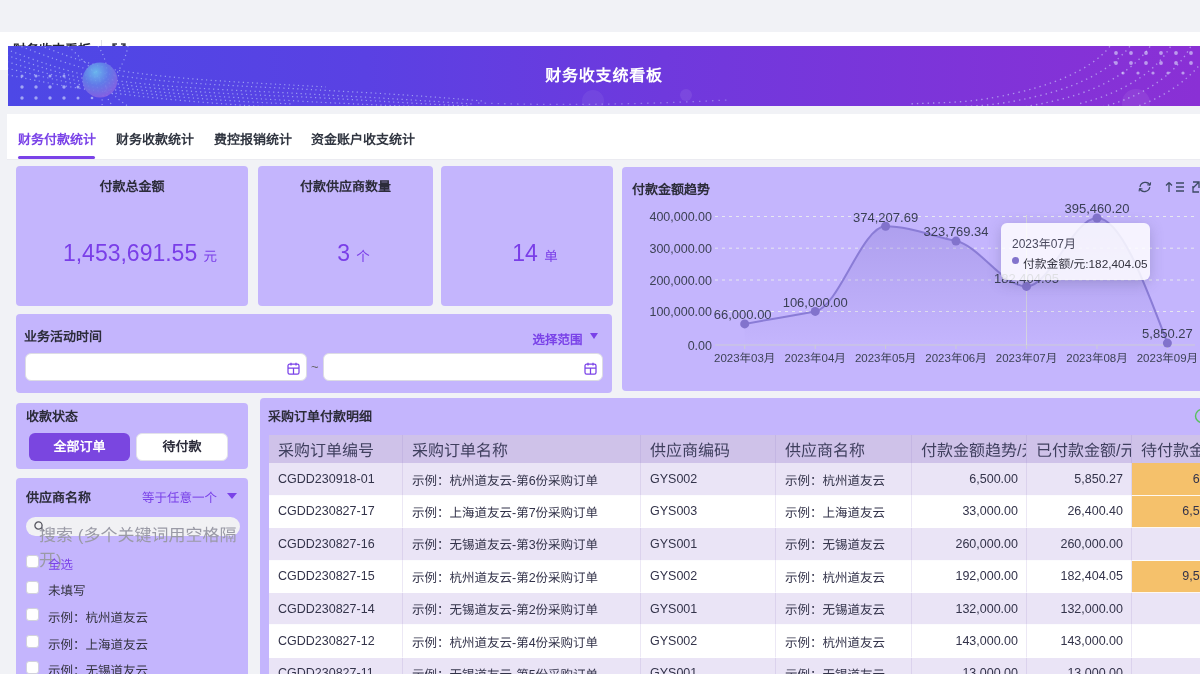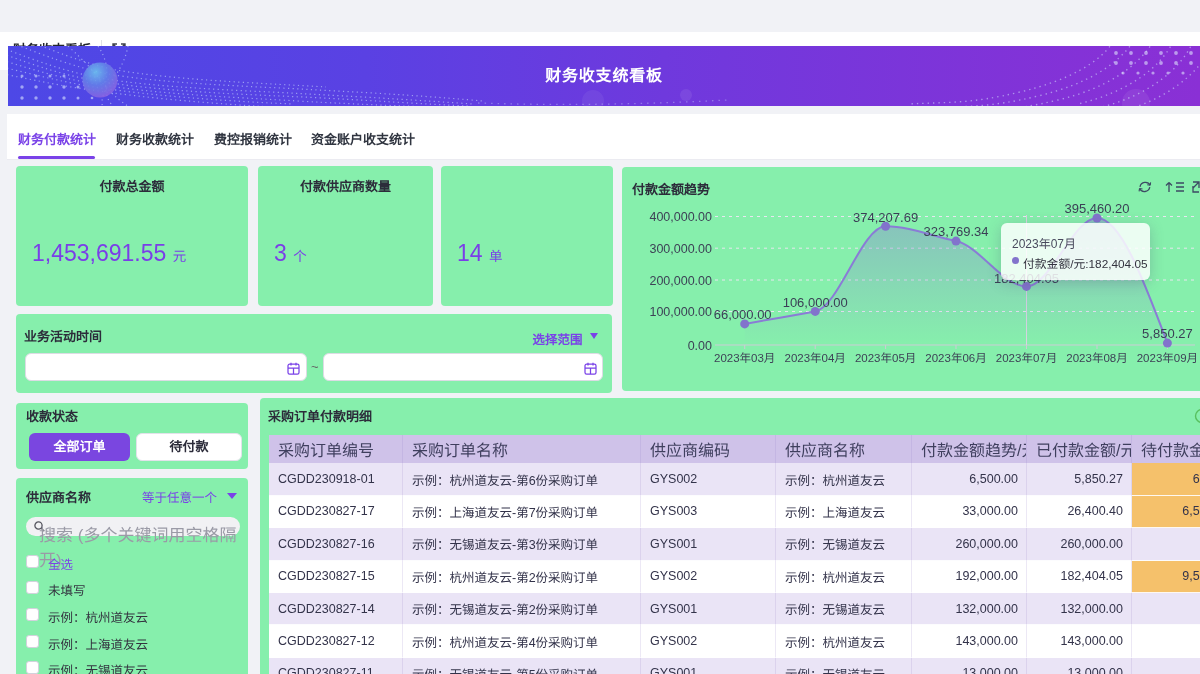--- a/index.html
+++ b/index.html
@@ -1,38 +1,38 @@
 <!DOCTYPE html>
 <html lang="zh-CN"><head>
 <meta charset="utf-8">
 <title>财务收支看板</title>
 <style>
   * { margin:0; padding:0; box-sizing:border-box; }
   html,body { width:1200px; height:674px; overflow:hidden; }
   body { font-family:"Liberation Sans", sans-serif; background:#f1f2f6; position:relative; }
   .abs { position:absolute; }
-  .card { position:absolute; background:#86efac; border-radius:4px; }
+  .card { position:absolute; background:#c4b5fd; border-radius:4px; }
   
   #topbar { left:0; top:8px; width:1200px; height:38px; background:#fff;margin-top:24px; }
   #topbar .title { position:absolute; left:13px; top:7px; font-size:13px; font-weight:bold; color:#23262d; }
   #topbar .sep { position:absolute; left:101px; top:8px; width:1px; height:20px; background:#e0e0e6; }
   
   #banner { left:8px; top:46px; width:1192px; height:60px; background:linear-gradient(90deg,#4d48e6 0%,#5a41e3 30%,#6f39dd 55%,#8a30d5 100%); overflow:hidden; }
   #banner h1 { position:absolute; left:0; right:0; top:16px; text-align:center; color:#fff; font-size:16px; font-weight:bold; letter-spacing:0.8px; }
   
   #tabs { left:7px; top:114px; width:1193px; height:46px; background:#fff; border-bottom:1px solid #ebebf1; }
   .tab { position:absolute; top:15px; font-size:13px; font-weight:bold; color:#303540; }
   #tab1 { left:11px; color:#7a42e8; }
   #tab2 { left:109px; }
   #tab3 { left:207px; }
   #tab4 { left:304px; }
   #tabline { position:absolute; left:11px; top:42px; width:77px; height:2.5px; background:#7a42e8; border-radius:2px; }
   
   .stat-title { position:absolute; left:0; right:0; top:10px; text-align:center; font-size:13px; font-weight:600; color:#2c2c3a; }
-  .stat-num { position:absolute; left:16px; right:0; top:74px; font-size:23px; color:#7a3ee8; }
+  .stat-num { position:absolute; left:16px; right:0; top:74px; text-align:center; font-size:23px; color:#7a3ee8; }
   .stat-unit { font-size:13.5px; }
   
   .sec-title { position:absolute; font-size:13px; font-weight:600; color:#2c2c3a; }
   .link { color:#7a42e8; font-size:12.5px; }
   .inputbox { position:absolute; height:28px; background:#fff; border:1px solid #dcdce4; border-radius:6px; }
   
   table { border-collapse:separate; border-spacing:0; table-layout:fixed; font-size:12.5px; color:#33334a; }
   th, td { font-weight:normal; text-align:left; padding:0 8px 0 9px; white-space:nowrap; overflow:hidden; box-sizing:border-box; border-right:1px solid rgba(150,130,200,0.18); }
   thead th { background:#cfc2e9; height:28.4px; color:#3f3f5e; font-size:16px; }
   tbody td { height:32.4px; border-bottom:1px solid rgba(255,255,255,0.9); }
@@ -253,21 +253,21 @@
   </svg>
   <svg class="abs" style="left:568px;top:48px" width="13" height="13" viewBox="0 0 13 13" fill="none" stroke="#7a42e8" stroke-width="1.25">
     <rect x="1" y="2.2" width="11" height="10" rx="1.6"></rect>
       <path d="M1 6.2 H12 M4 0.8 V3.4 M9 0.8 V3.4 M6.5 6.2 V12"></path>
   </svg>
 </div>
 
 <div class="card" style="left:16px;top:403px;width:232px;height:66px">
   <div class="sec-title" style="left:10px;top:3px">收款状态</div>
   <div class="abs" style="left:13px;top:30px;width:101px;height:28px;background:#7a46e0;border-radius:6px;color:#fff;font-size:13px;font-weight:bold;text-align:center;line-height:27px">全部订单</div>
-  <div class="abs" style="left:120px;top:30px;width:106px;height:28px;background:#fff;border:1px solid #e2e2ea;border-radius:6px;color:#2c2c3a;font-size:13px;font-weight:bold;text-align:center;line-height:25px">待付款</div>
+  <div class="abs" style="left:120px;top:30px;width:92px;height:28px;background:#fff;border:1px solid #e2e2ea;border-radius:6px;color:#2c2c3a;font-size:13px;font-weight:bold;text-align:center;line-height:25px">待付款</div>
 </div>
 
 <div class="card" style="left:16px;top:478px;width:232px;height:196px;border-radius:4px 4px 0 0">
   <div class="sec-title" style="left:10px;top:9px">供应商名称</div>
   <div class="abs link" style="left:126px;top:9px;font-weight:normal">等于任意一个</div>
   <div class="abs" style="left:211px;top:15px;width:0;height:0;border-left:5px solid transparent;border-right:5px solid transparent;border-top:6px solid #7a42e8"></div>
   <div class="abs" style="left:10px;top:39px;width:214px;height:19px;background:#f1f1f4;border-radius:9.5px">
     <svg class="abs" style="left:8px;top:4px" width="11" height="11" viewBox="0 0 11 11" fill="none" stroke="#55555f" stroke-width="1.3">
       <circle cx="4.5" cy="4.5" r="3.6"></circle>
         <path d="M7.3 7.3 L10 10"></path>

